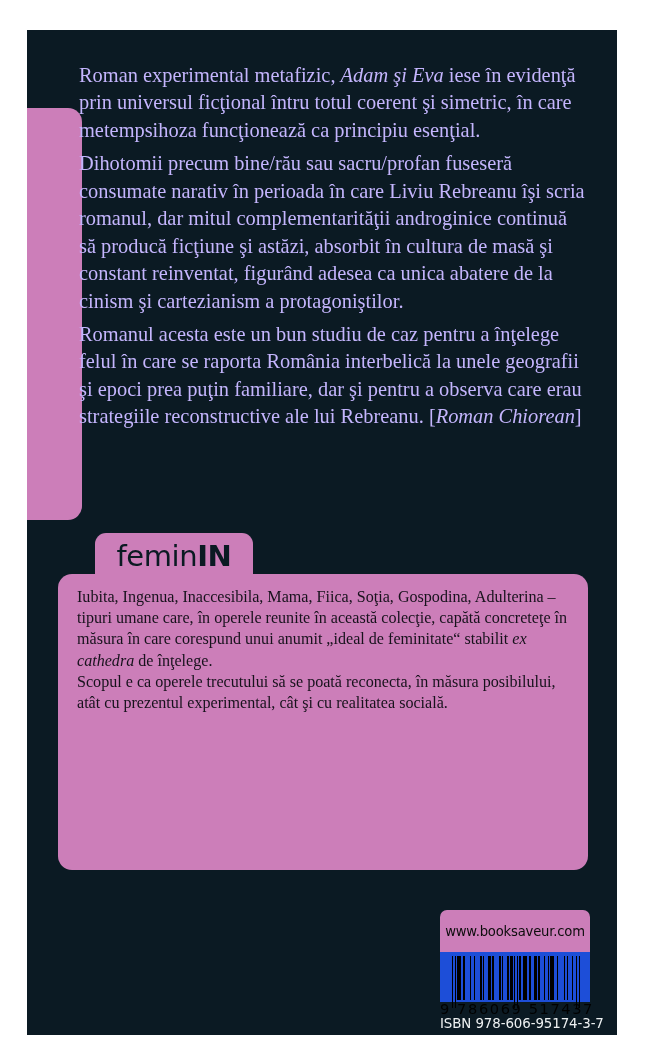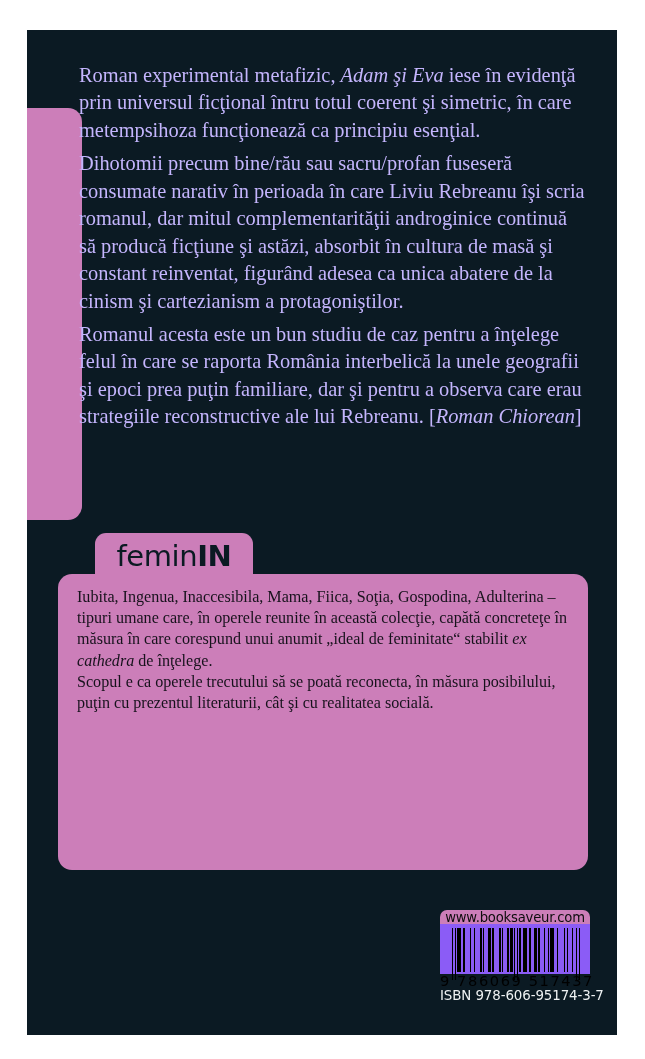--- a/index.html
+++ b/index.html
@@ -106,38 +106,38 @@
   
   #barcode-area {
     position: absolute;
     left: 413px;
     top: 880px;
     width: 150px;
     z-index: 3;
   }
   #url-band {
     width: 150px;
-    height: 14px;
+    height: 42px;
     background: #cc7eb9;
     border-radius: 7px 7px 0 0;
     display: flex;
     align-items: center;
     justify-content: center;
   }
   #url-text {
     font-family: "DejaVu Sans", sans-serif;
     font-size: 13.2px;
     color: #0d0d0d;
     letter-spacing: -0.2px;
     white-space: nowrap;
   }
   #barcode-box {
     width: 150px;
     height: 50px;
-    background: #8b5cf6;
+    background: #1d4ed8;
     position: relative;
   }
   #bars {
     position: absolute;
     left: 12px;
     top: 4px;
     width: 128px;
     height: 44px;
   }
   #bars .bar {
@@ -183,21 +183,21 @@
     <p><span>Romanul acesta este un bun studiu de caz pentru a înţelege felul în care se raporta România interbelică la unele geografii şi epoci prea puţin familiare, dar şi pentru a observa care erau strategiile reconstructive ale lui Rebreanu. [</span><span class="it">Roman Chiorean</span><span>]</span></p>
   </div>
 
   <div id="logo-badge">
     <span id="logo-text"><span class="thin">femin</span><span class="thick">IN</span></span>
   </div>
 
   <div id="series-block">
     <div id="series-text">
       <p><span>Iubita, Ingenua, Inaccesibila, Mama, Fiica, Soţia, Gospodina, Adulterina – tipuri umane care, în operele reunite în această colecţie, capătă concreteţe în măsura în care corespund unui anumit „ideal de feminitate“ stabilit </span><span class="it">ex cathedra</span><span> de înţelege.</span></p>
-      <p>Scopul e ca operele trecutului să se poată reconecta, în măsura posibilului, puţin cu prezentul literaturii, cât şi cu realitatea socială.</p>
+      <p>Scopul e ca operele trecutului să se poată reconecta, în măsura posibilului, atât cu prezentul experimental, cât şi cu realitatea socială.</p>
     </div>
   </div>
 
   <div id="barcode-area">
     <div id="url-band">
       <span id="url-text">www.booksaveur.com</span>
     </div>
     <div id="barcode-box">
       <div id="bars">
           <div class="bar guard" style="left: 0px; width: 1.34737px;"></div>

